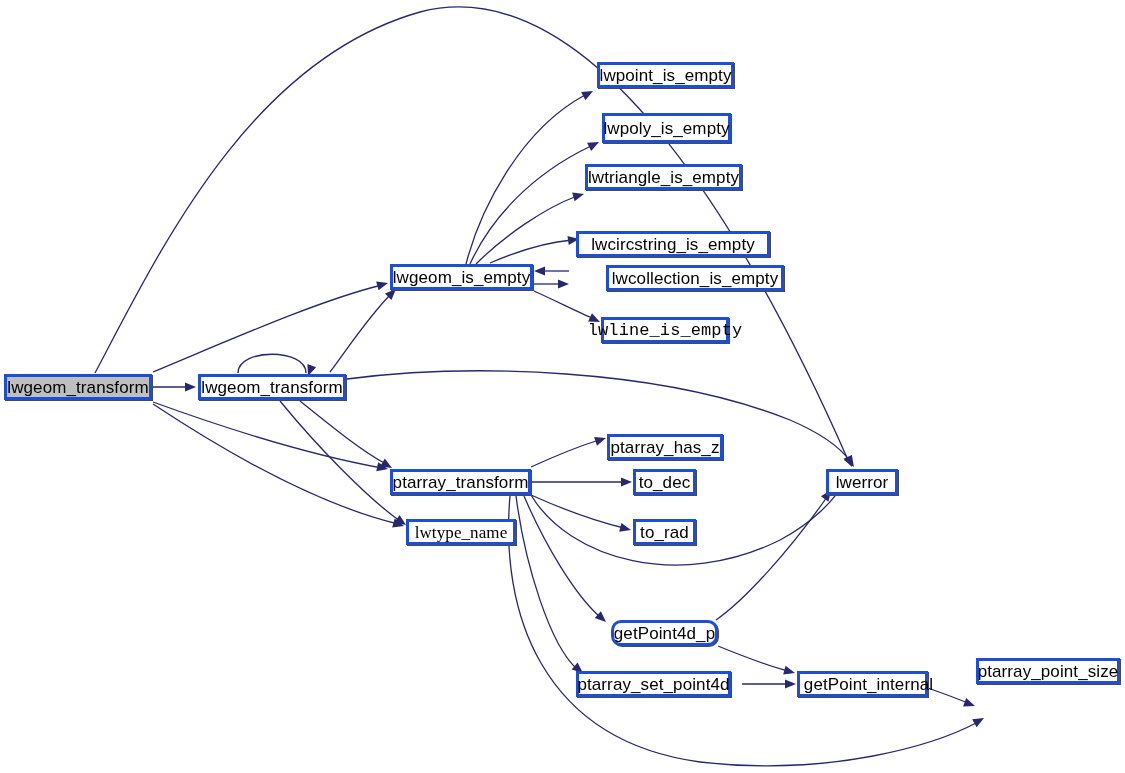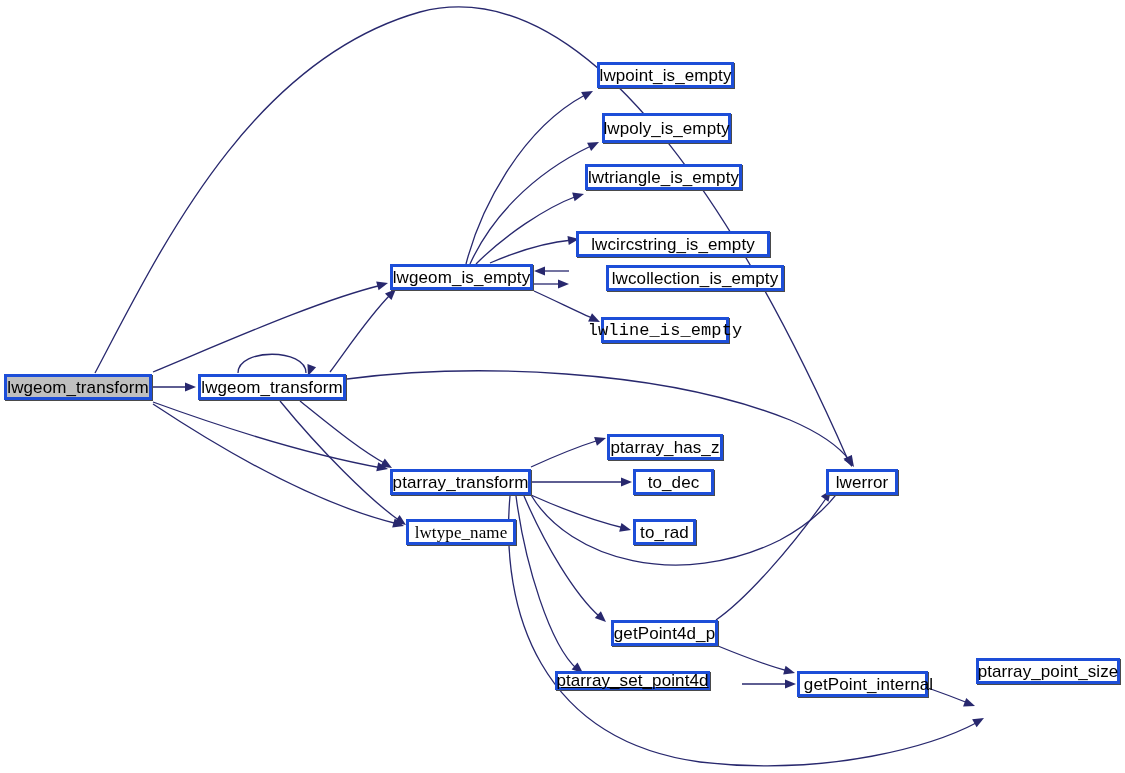--- a/index.html
+++ b/index.html
@@ -183,39 +183,39 @@
       </div>
       <div class="node" style="left: 570px; top: 265px; width: 178px; height: 26px; margin-left: 36px;">
         <span>lwcollection_is_empty</span>
       </div>
       <div class="node" style="left: 601px; top: 317px; width: 128px; height: 26px; font-family: Liberation Mono, monospace;">
         <span>lwline_is_empty</span>
       </div>
       <div class="node" style="left: 607px; top: 418px; width: 116px; height: 26px; margin-top: 16px;">
         <span>ptarray_has_z</span>
       </div>
-      <div class="node" style="left: 633px; top: 469px; width: 81px; height: 26px;">
+      <div class="node" style="left: 633px; top: 469px; width: 63px; height: 26px;">
         <span>to_dec</span>
       </div>
       <div class="node" style="left: 633px; top: 519px; width: 63px; height: 26px; text-align: right;">
         <span>to_rad</span>
       </div>
       <div class="node" style="left: 390px; top: 469px; width: 141px; height: 26px;">
         <span>ptarray_transform</span>
       </div>
       <div class="node" style="left: 406px; top: 519px; width: 110px; height: 26px; font-family: Liberation Serif, serif;">
         <span>lwtype_name</span>
       </div>
       <div class="node" style="left: 826px; top: 469px; width: 72px; height: 26px;">
         <span>lwerror</span>
       </div>
-      <div class="node" style="left: 611px; top: 620px; width: 107px; height: 26px;">
+      <div class="node" style="left: 611px; top: 620px; width: 107px; height: 26px; border-radius: 10px;">
         <span>getPoint4d_p</span>
       </div>
-      <div class="node" style="left: 555px; top: 671px; width: 155px; height: 19px; text-decoration: underline;">
+      <div class="node" style="left: 576px; top: 671px; width: 155px; height: 26px;">
         <span>ptarray_set_point4d</span>
       </div>
       <div class="node" style="left: 797px; top: 671px; width: 131px; height: 26px; padding-left: 12px;">
         <span>getPoint_internal</span>
       </div>
       <div class="node" style="left: 976px; top: 658px; width: 144px; height: 26px;">
         <span>ptarray_point_size</span>
       </div>
     </div>
 </div>

